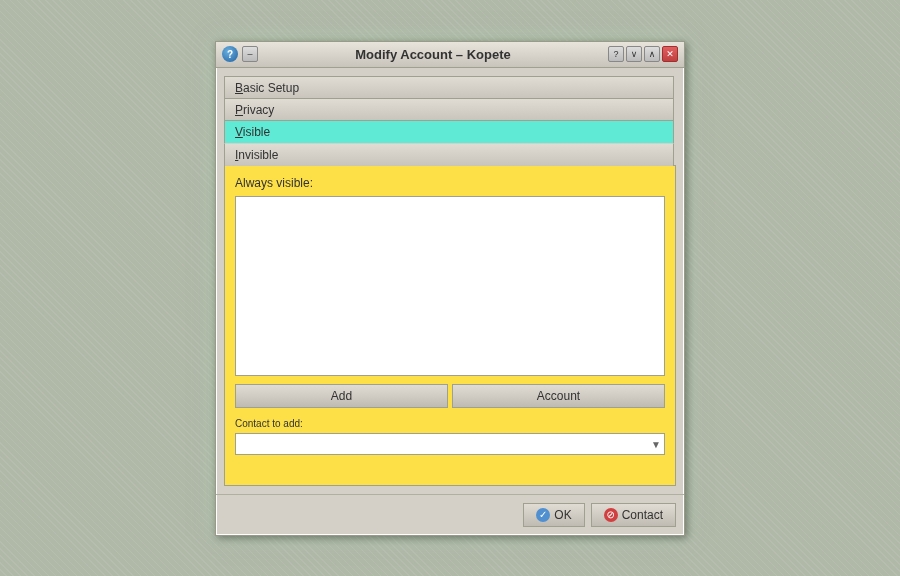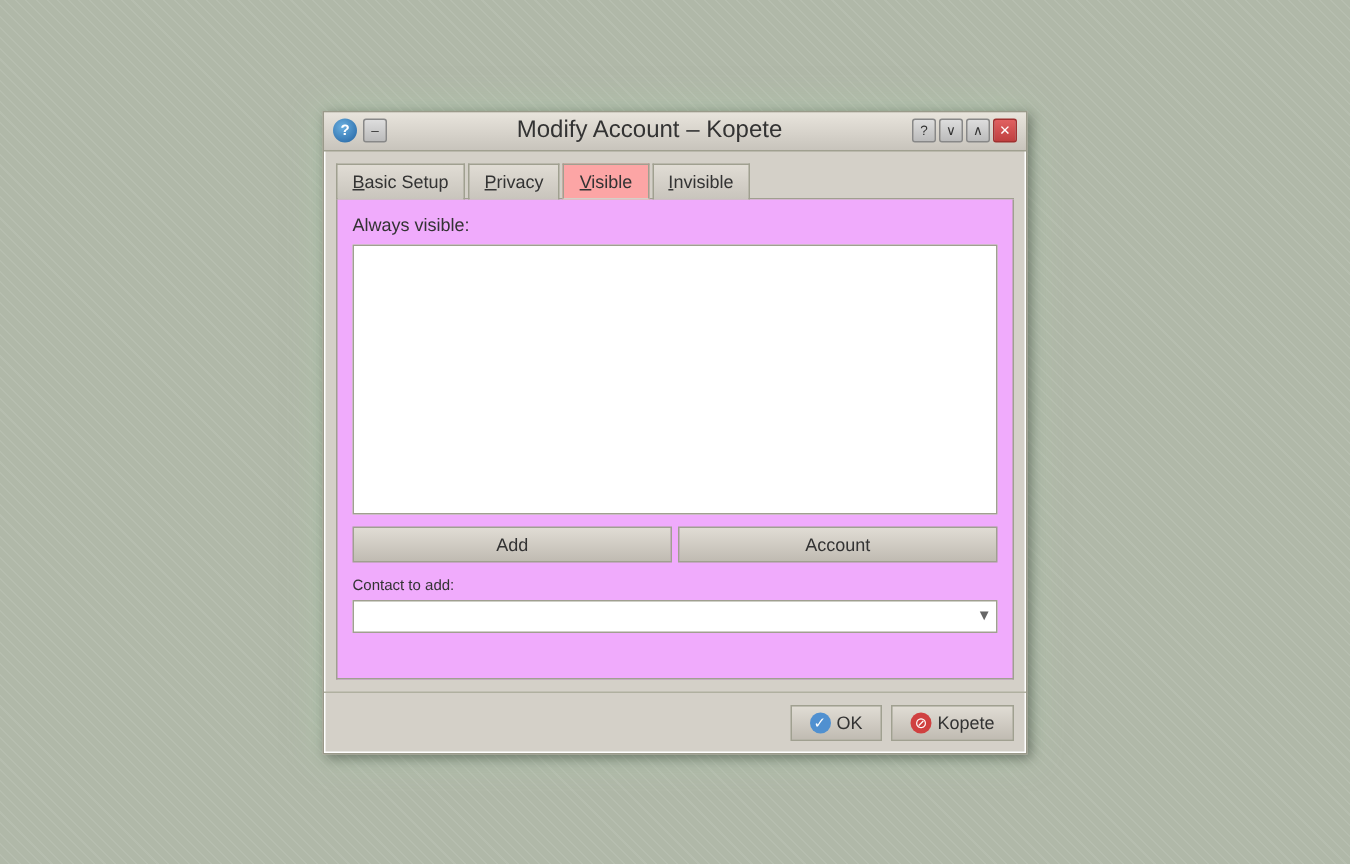--- a/index.html
+++ b/index.html
@@ -53,23 +53,23 @@
       background: radial-gradient(circle at 40% 35%, #6ab0e0, #2060a0);
       display: flex;
       align-items: center;
       justify-content: center;
       color: white;
       font-size: 10px;
       font-weight: bold;
     }
 
     .titlebar-title {
-      font-size: 16px;
-      color: #333;
-      font-weight: normal;
+      font-size: 13px;
+      color: #333;
+      font-weight: bold;
     }
 
     .titlebar-controls {
       display: flex;
       align-items: center;
       gap: 2px;
     }
 
     .titlebar-btn {
       width: 16px;
@@ -92,46 +92,47 @@
     }
 
     .content {
       padding: 8px;
     }
 
     .tabs {
       display: flex;
       border-bottom: 1px solid #a0a090;
       margin-bottom: 0;
+      flex-direction: column;
     }
 
     .tab {
       padding: 4px 10px;
       border: 1px solid #a0a090;
       border-bottom: none;
       background: linear-gradient(to bottom, #e0dcd4, #c8c4bc);
       cursor: pointer;
       font-size: 12px;
       color: #333;
       margin-right: 2px;
       margin-bottom: -1px;
     }
 
     .tab.active {
-      background: #fca5a5;
+      background: #5eead4;
       border-bottom: 1px solid #d4d0c8;
       z-index: 1;
       position: relative;
     }
 
     .tab-content {
       border: 1px solid #a0a090;
       border-top: none;
       padding: 10px;
-      background: #f0abfc;
+      background: #fde047;
       min-height: 320px;
     }
 
     .section-label {
       font-size: 12px;
       color: #333;
       margin-bottom: 6px;
     }
 
     .list-box {
@@ -286,17 +287,17 @@
     </div>
   </div>
 
   <div class="dialog-footer">
     <button class="dialog-btn">
       <span class="btn-icon ok-icon">✓</span>
       <span>OK</span>
     </button>
     <button class="dialog-btn">
       <span class="btn-icon cancel-icon">⊘</span>
-      <span>Kopete</span>
+      <span>Contact</span>
     </button>
   </div>
 
 </div>
 
 </body></html>

